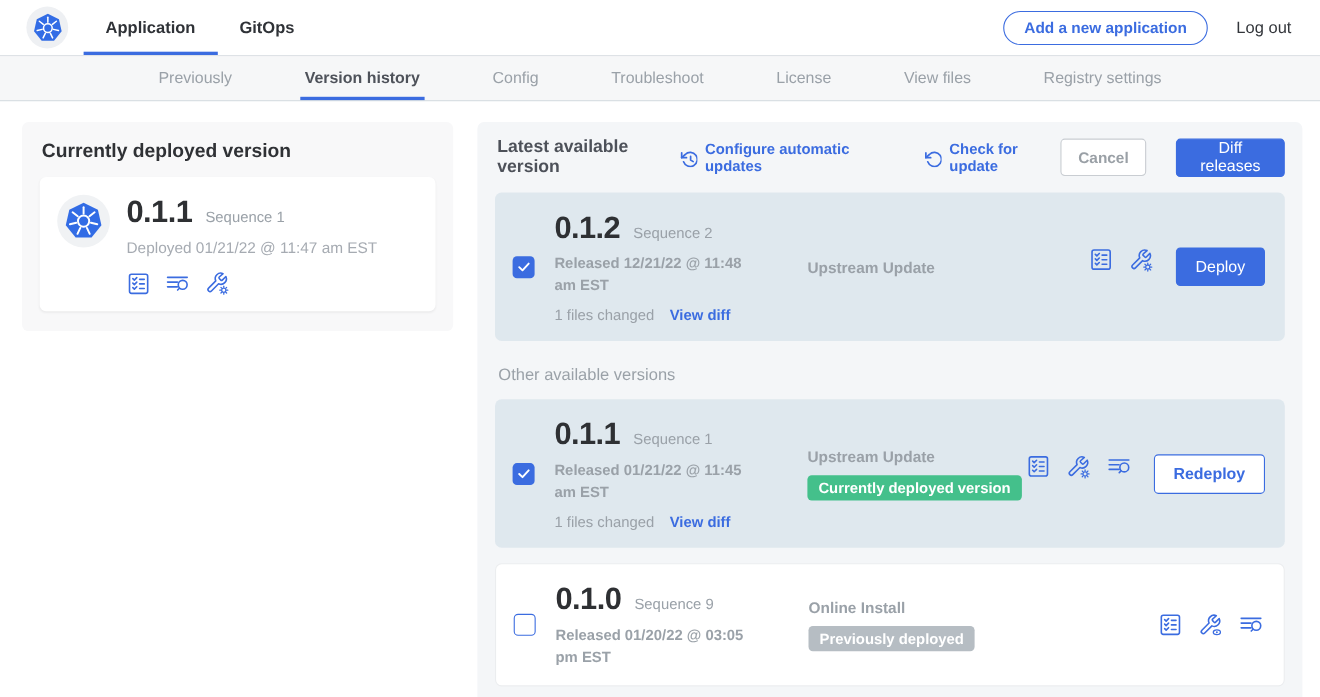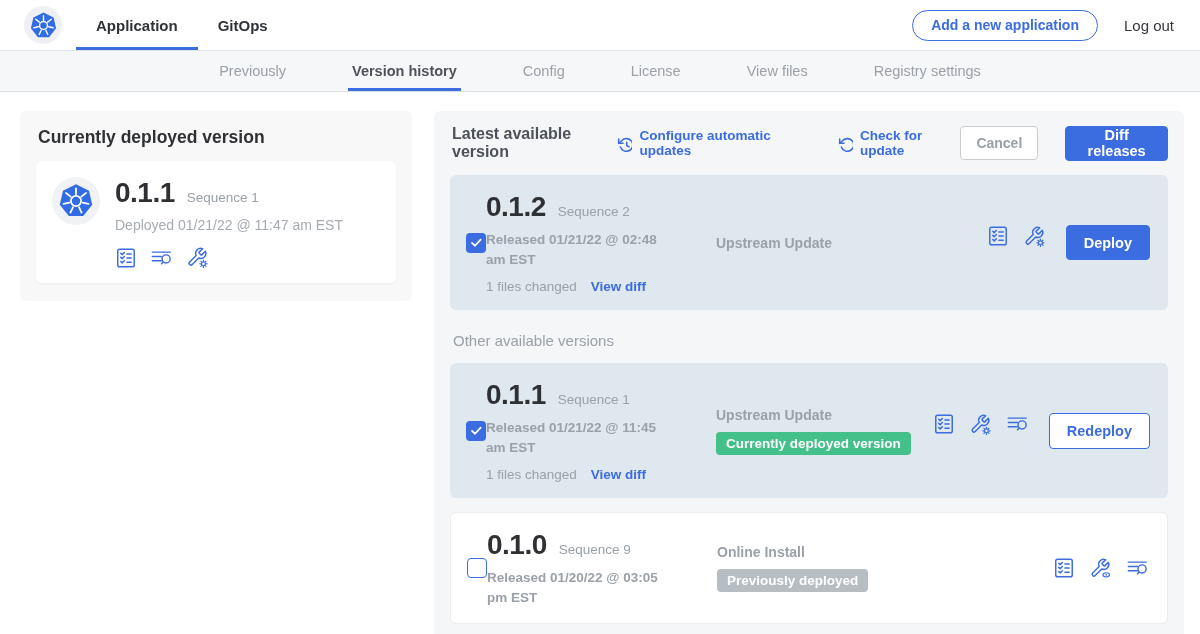--- a/index.html
+++ b/index.html
@@ -48,34 +48,34 @@
   .avail-header { display:flex; align-items:center; }
   .avail-title { font-size:16px; font-weight:700; color:#4d5159; margin-left:2px; }
   .hlink { display:flex; align-items:center; gap:7px; color:#3b6ce0; font-size:13.5px; font-weight:700;
     cursor:pointer; }
   .hlink:nth-of-type(1){ margin-left:14px; }
   .hlink + .hlink { margin-left:28px; }
   .hdr-buttons { margin-left:auto; display:flex; align-items:center; gap:27px; }
   .btn { border-radius:4px; font-family:inherit; font-size:14px; cursor:pointer; }
   .btn-cancel { background:#fff; border:1px solid #c9cdd2; color:#9aa0a6; font-weight:600;
     height:34px; padding:0 15px; }
-  .btn-primary { background:#3b6ce0; border:1px solid #3b6ce0; color:#fff; font-weight:700;
+  .btn-primary { background:#3b6ce0; border:1px solid #3b6ce0; color:#fff; font-weight:400;
     height:35px; padding:0 17px; font-size:14.5px; }
   .btn-outline { background:#fff; border:1px solid #3b6ce0; color:#3b6ce0; font-weight:700;
     height:36px; padding:0 17px; font-size:14.5px; }
 
   .version-card { border-radius:6px; padding:16px; display:flex; align-items:center; margin-top:14px; }
   .version-card.selected { background:#dfe8ee; }
   .version-card.plain { background:#fff; border:1px solid #ebedef; }
 
   .cb { width:20px; height:20px; border-radius:4px; flex:none; cursor:pointer; }
   .cb.checked { background:#3b6ce0; display:flex; align-items:center; justify-content:center; }
   .cb.unchecked { background:#fff; border:1.5px solid #3b6ce0; }
 
-  .vcol { width:202px; flex:none; }
+  .vcol { margin-left:18px; width:202px; flex:none; }
   .released { width:188px; margin-top:7px; }
   .diff-row { display:flex; align-items:center; gap:14px; margin-top:10px; }
   .files-changed { color:#9aa1a8; font-size:13.5px; }
   .view-diff { color:#3b6ce0; font-size:13.5px; font-weight:700; cursor:pointer; }
 
   .mcol { flex:1; padding-left:28px; display:flex; flex-direction:column; align-items:flex-start; gap:9px; }
   .source { color:#9aa1a8; font-size:14px; font-weight:700; }
   .badge { color:#fff; font-size:13.5px; font-weight:700; border-radius:4px; padding:4px 10px; }
   .badge-green { background:#44c08b; }
   .badge-gray { background:#b6bdc3; }
@@ -176,20 +176,21 @@
   <div class="topnav-right">
     <button class="pill-btn">Add a new application</button>
     <span class="logout">Log out</span>
   </div>
 </header>
 
 <nav class="subnav">
   <div class="subnav-tab">Previously</div>
   <div class="subnav-tab active">Version history</div>
   <div class="subnav-tab">Config</div>
+  <div class="subnav-tab">Troubleshoot</div>
   <div class="subnav-tab">License</div>
   <div class="subnav-tab">View files</div>
   <div class="subnav-tab">Registry settings</div>
 </nav>
 
 <div class="main">
 
   <section class="left-panel">
     <h2>Currently deployed version</h2>
     <div class="deployed-card">
@@ -251,21 +252,21 @@
       <div class="cb checked">
         <svg width="15" height="15" viewBox="0 0 24 24">
             <use href="#ic-check"></use>
           </svg>
       </div>
       <div class="vcol">
         <div class="vrow">
           <span class="vnum">0.1.2</span>
           <span class="seq">Sequence 2</span>
         </div>
-        <div class="muted-bold released">Released 01/21/22 @ 02:48 am EST</div>
+        <div class="muted-bold released">Released 12/21/22 @ 11:48 am EST</div>
         <div class="diff-row">
           <span class="files-changed">1 files changed</span>
           <span class="view-diff">View diff</span>
         </div>
       </div>
       <div class="mcol">
         <span class="source">Upstream Update</span>
       </div>
       <div class="rcol">
         <span class="icon-btn">

